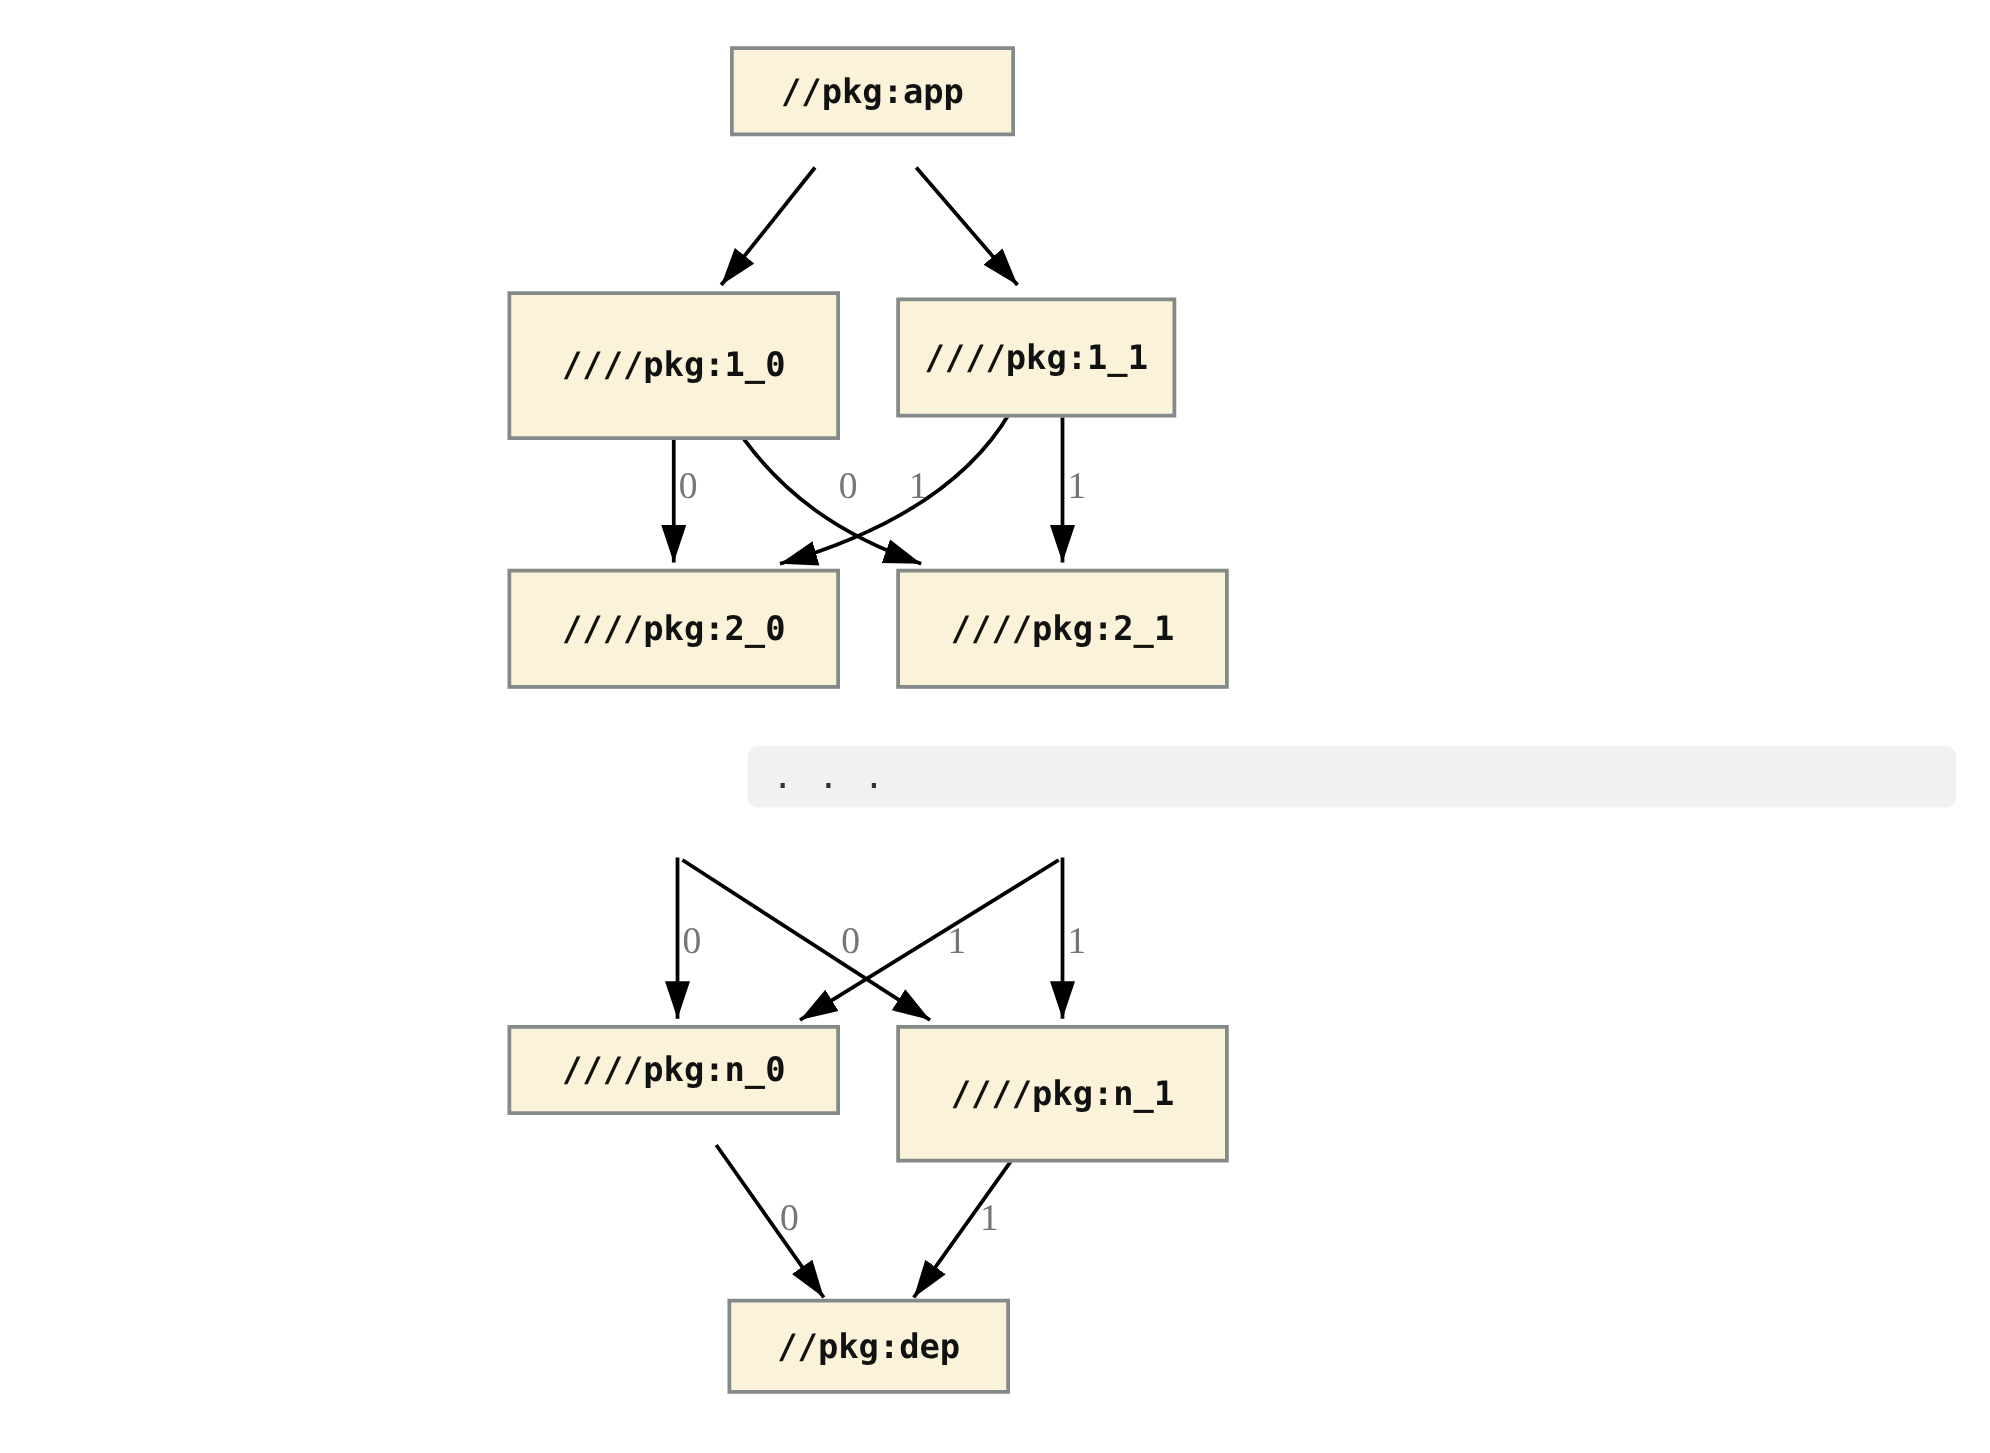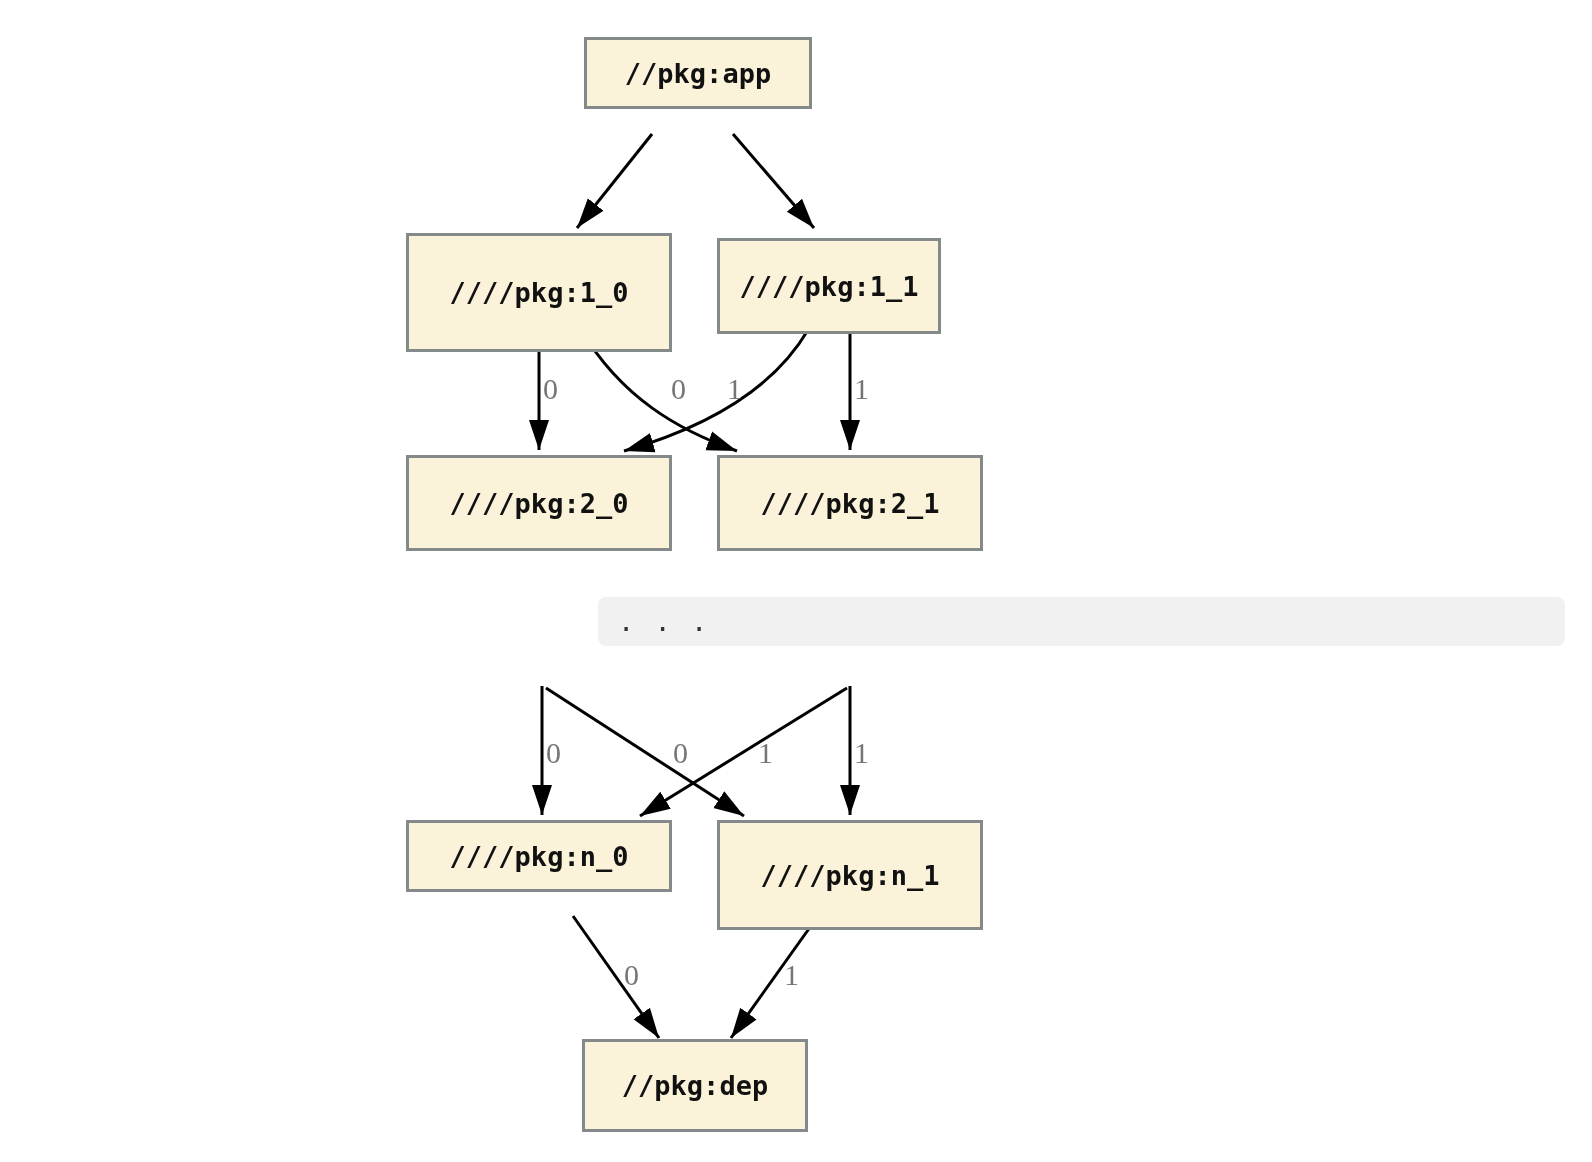--- a/index.html
+++ b/index.html
@@ -44,21 +44,21 @@
     color:var(--node_text);
     white-space:nowrap;
   }
   #node-app {left:556px;top:37px;  width:228px;height:72px;margin-left:28px;}
   #node-1-0 {left:406px;top:233px; width:266px;height:119px;}
   #node-1-1 {left:717px;top:238px; width:224px;height:96px;}
   #node-2-0 {left:406px;top:455px; width:266px;height:96px;}
   #node-2-1 {left:717px;top:455px; width:266px;height:96px;}
   #node-n-0 {left:406px;top:820px; width:266px;height:72px;}
   #node-n-1 {left:717px;top:820px; width:266px;height:110px;}
-  #node-dep {left:582px;top:1039px;width:226px;height:93px;}
+  #node-dep {left:582px;top:1039px;width:226px;height:76px;}
   .edge-label{
     position:absolute;
     font-family:"Liberation Serif","DejaVu Serif",serif;
     font-size:30px;
     line-height:1;
     color:var(--edge_label);
   }
   #elab-1-0-2-0{left:543px;top:374px;}
   #elab-1-1-2-0{left:671px;top:374px;}
   #elab-1-0-2-1{left:727px;top:374px;}

